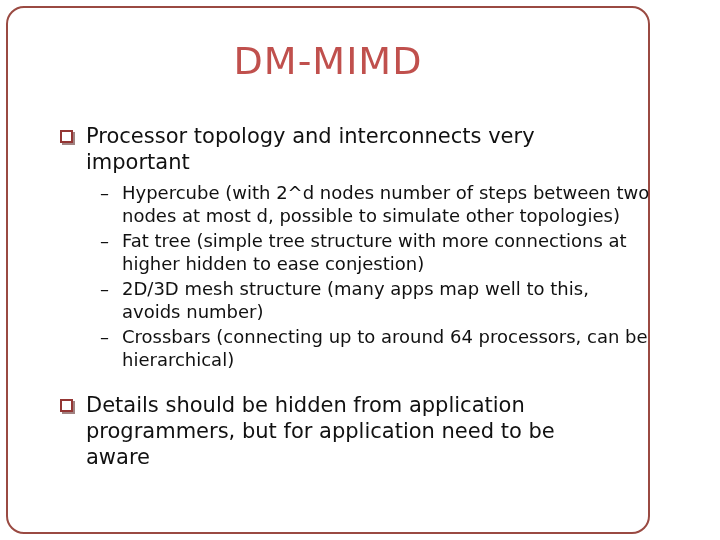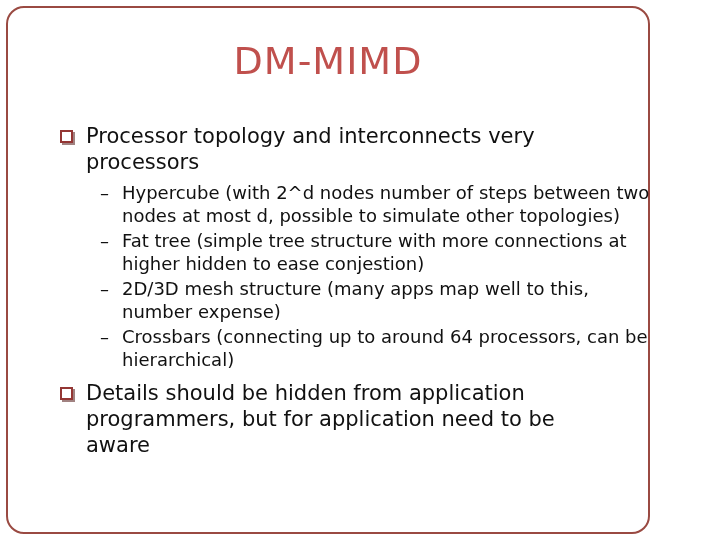--- a/index.html
+++ b/index.html
@@ -54,41 +54,41 @@
     box-shadow: 2px 2px 0 rgba(84, 27, 25, 0.55);
   }
 
   .subs { margin: 6px 0 0 40px; }
   .item.l2 { font-size: 18px; line-height: 23px; margin-bottom: 2px; }
   .item.l2 .dash {
     width: 22px; flex: 0 0 22px;
     text-align: left;
   }
 
-  .item.second { margin-top: 9px; }
+  .item.second { margin-top: 21px; }
 
   .ln { white-space: nowrap; }
 </style>
 </head>
 <body>
 
 <div class="slide">
   <div class="frame"></div>
 
   <h1 class="title">DM-MIMD</h1>
 
   <div class="content">
 
     <div class="item l1">
       <span class="marker">
         <span class="sq"></span>
       </span>
       <div class="lines">
         <div class="ln">Processor topology and interconnects very</div>
-        <div class="ln">processors</div>
+        <div class="ln">important</div>
       </div>
     </div>
 
     <div class="subs">
 
       <div class="item l2">
         <span class="dash">–</span>
         <div class="lines">
           <div class="ln">Hypercube (with 2^d nodes number of steps between two</div>
           <div class="ln">nodes at most d, possible to simulate other topologies)</div>
@@ -100,21 +100,21 @@
         <div class="lines">
           <div class="ln">Fat tree (simple tree structure with more connections at</div>
           <div class="ln">higher hidden to ease conjestion)</div>
         </div>
       </div>
 
       <div class="item l2">
         <span class="dash">–</span>
         <div class="lines">
           <div class="ln">2D/3D mesh structure (many apps map well to this,</div>
-          <div class="ln">number expense)</div>
+          <div class="ln">avoids number)</div>
         </div>
       </div>
 
       <div class="item l2">
         <span class="dash">–</span>
         <div class="lines">
           <div class="ln">Crossbars (connecting up to around 64 processors, can be</div>
           <div class="ln">hierarchical)</div>
         </div>
       </div>

